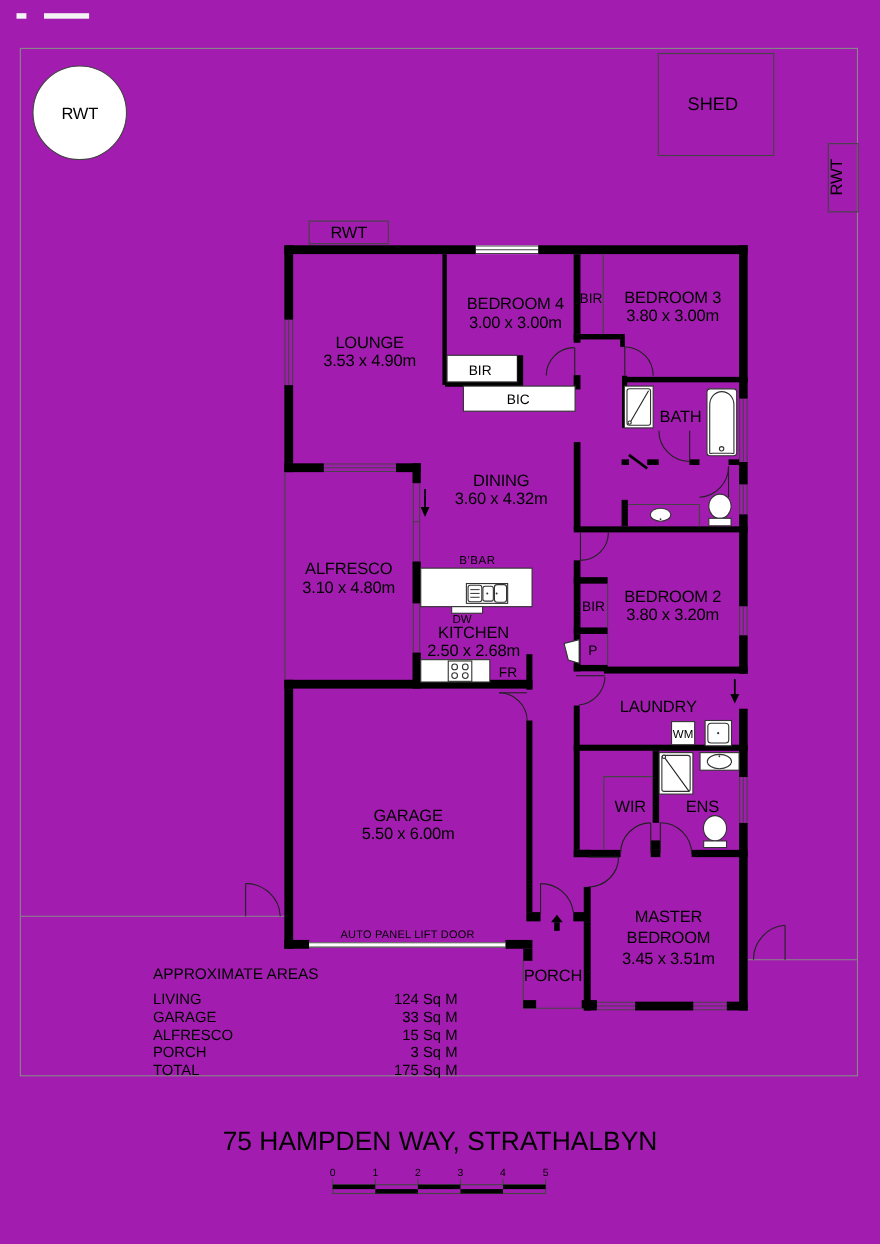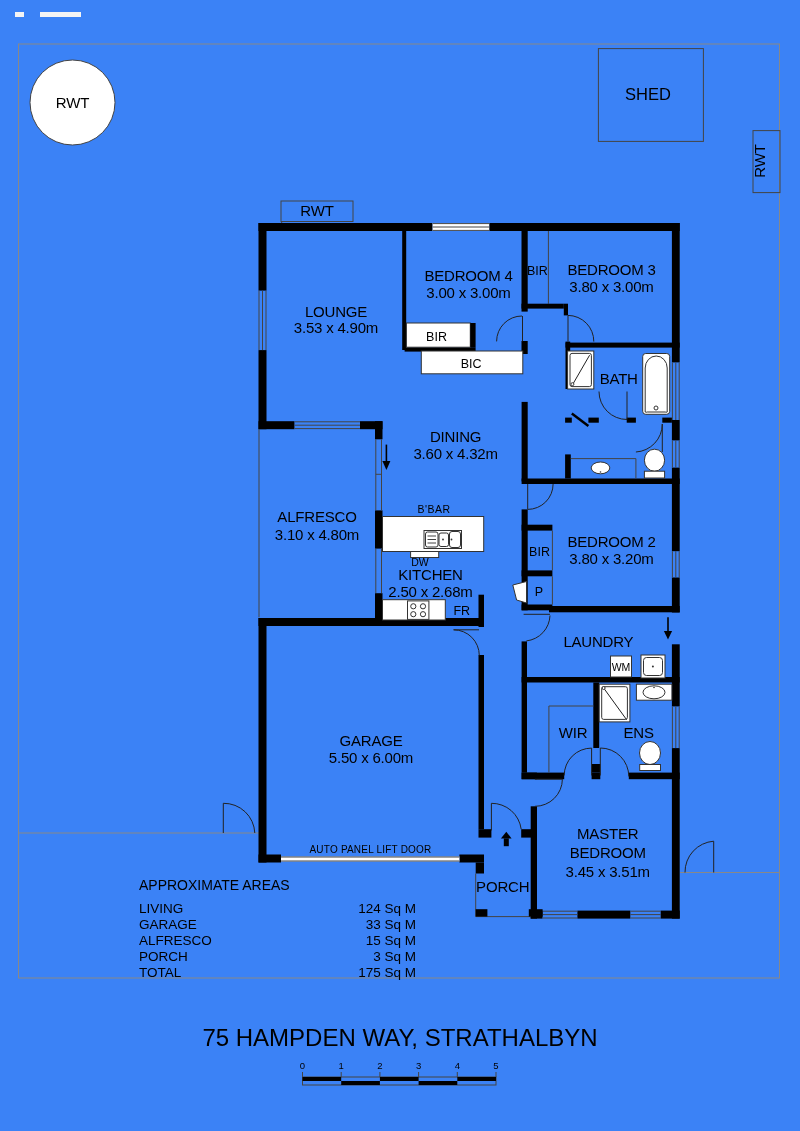--- a/index.html
+++ b/index.html
@@ -1,16 +1,16 @@
 <!DOCTYPE html>
 <html><head>
 <meta charset="utf-8">
 <style>
 html,body{margin:0;padding:0;background:#fff;}
-#page{position:relative;width:800px;height:1131px;background:#3b82f6;overflow:hidden;}
+#page{position:relative;width:800px;height:1131px;background:#a21caf;overflow:hidden;}
 svg{position:absolute;top:0;left:0;}
 text{font-family:"Liberation Sans",sans-serif;fill:#000;}
 .rm{font-size:15px;letter-spacing:-0.2px;}
 .sm{font-size:12.5px;}
 .xs{font-size:10.5px;}
 .wall{fill:#000;stroke:none;}
 .thin{fill:none;stroke:#444;stroke-width:1;}
 .gray{fill:none;stroke:#888;stroke-width:1;}
 .fix{fill:#fff;stroke:#333;stroke-width:1;}
 .arc{fill:none;stroke:#222;stroke-width:1;}

